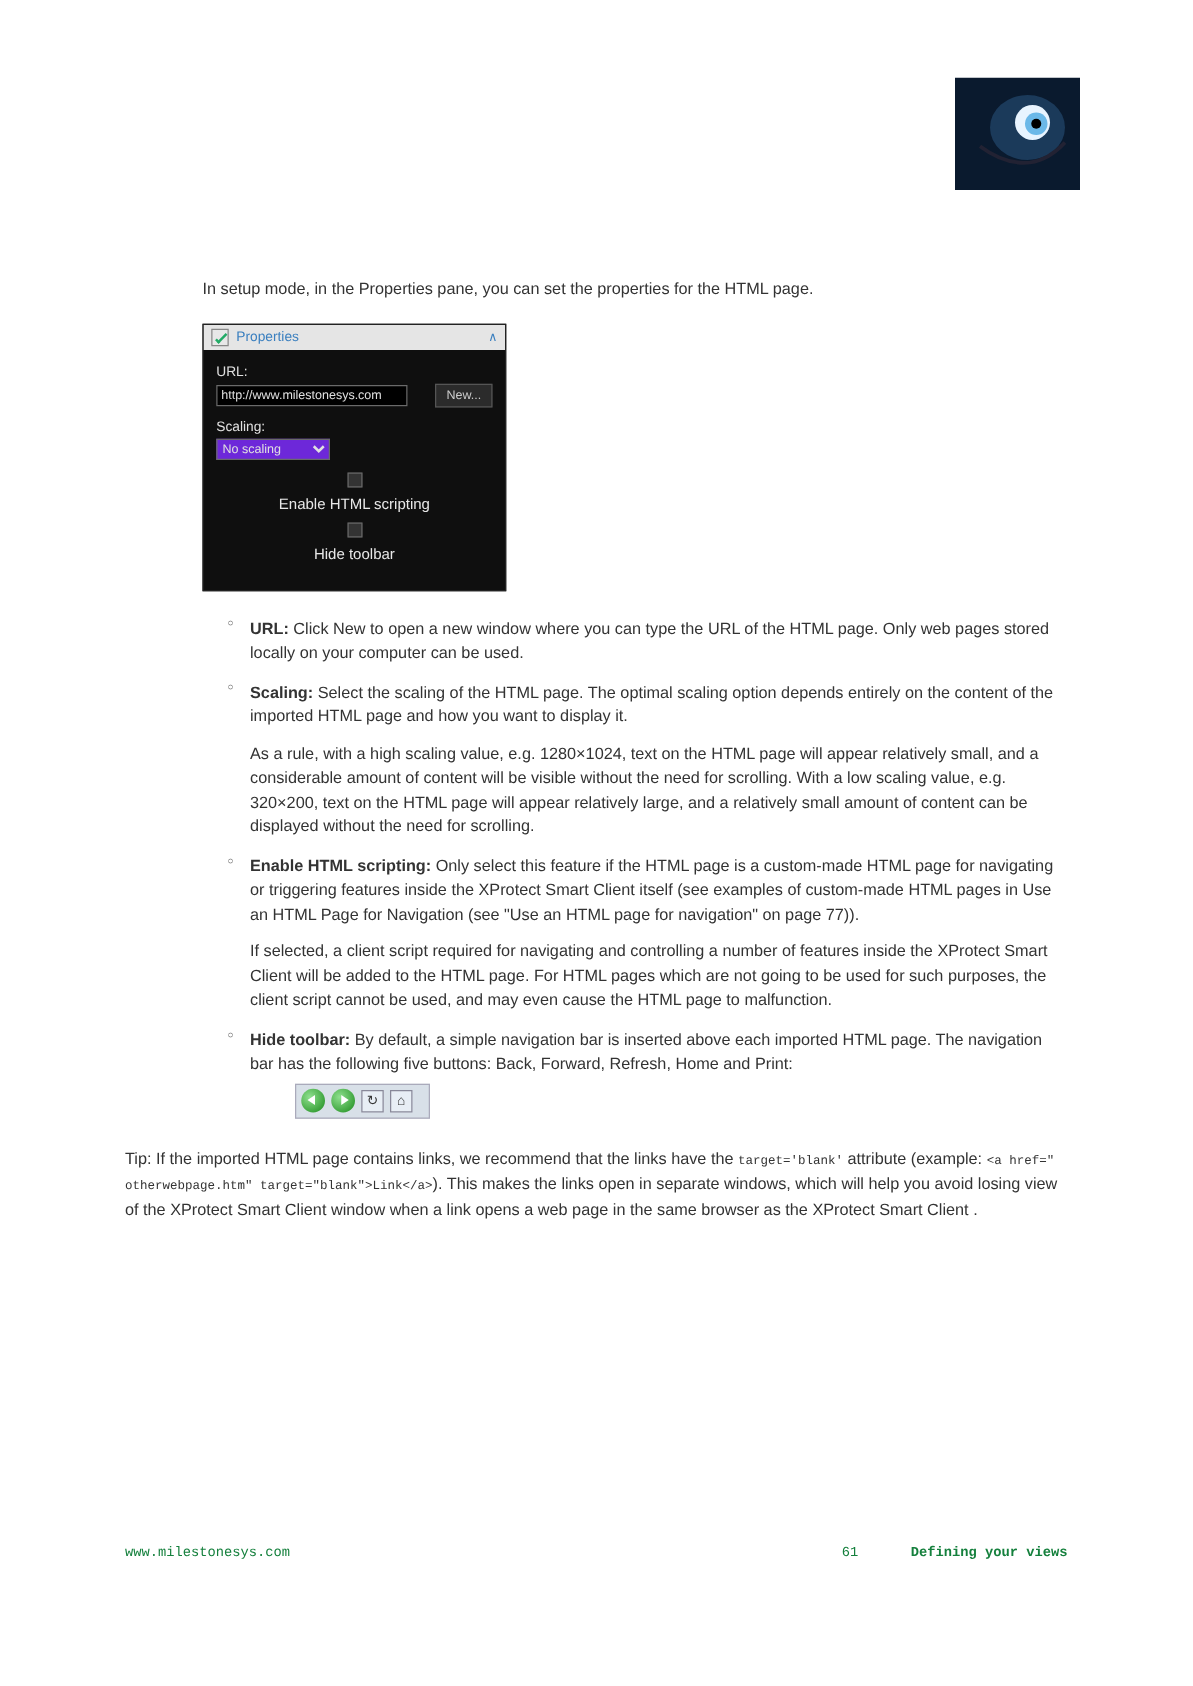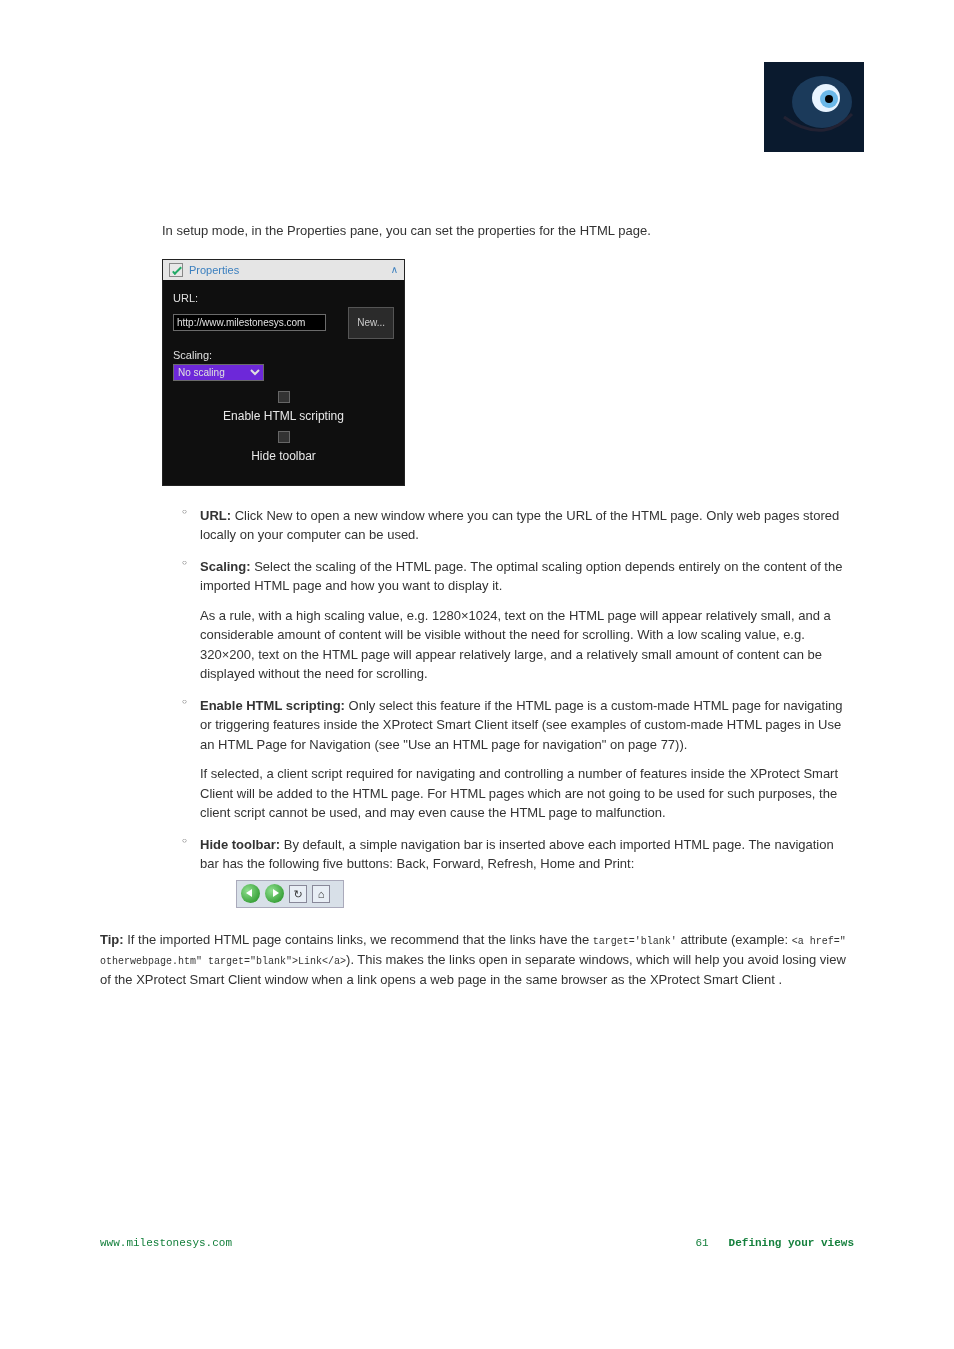--- a/index.html
+++ b/index.html
@@ -80,21 +80,21 @@
     font-size: 10px;
     height: 17px;
     width: 145px;
   }
   .panel-body .newbtn {
     background: #2b2b2b;
     color: #ccc;
     border: 1px solid #555;
     font-size: 10px;
     padding: 0 8px;
-    height: 32px;
+    height: 19px;
     cursor: pointer;
   }
   .panel-body select {
     background: #6d28d9;
     border: 1px solid #6a6a6a;
     color: #e0e0e0;
     font-size: 10px;
     height: 17px;
     width: 91px;
     margin-bottom: 10px;
@@ -142,34 +142,34 @@
   .tb-back { background: radial-gradient(circle at 35% 35%, #8fe08f, #1a8a1a); position: relative;}
   .tb-back::after{content:'';position:absolute;left:5px;top:5px;border-top:4px solid transparent;border-bottom:4px solid transparent;border-right:6px solid #fff;}
   .tb-fwd { background: radial-gradient(circle at 35% 35%, #8fe08f, #1a8a1a); position: relative;}
   .tb-fwd::after{content:'';position:absolute;left:8px;top:5px;border-top:4px solid transparent;border-bottom:4px solid transparent;border-left:6px solid #fff;}
   .tb-sq { width:18px;height:18px;border:1px solid #889;background:#e8eef5;display:flex;align-items:center;justify-content:center;font-size:11px;}
   .tip {
     margin: 22px 0 0 0;
     padding: 0 0 0 0;
     line-height: 1.55;
   }
-  .tip .tip-label { font-weight: bold; }
+  .tip .tip-label { font-weight: normal; }
   code, .mono { font-family: Consolas, "Courier New", monospace; font-size: 10px; }
   .footer {
     position: absolute;
     bottom: 100px;
     left: 100px;
     right: 100px;
     display: flex;
     justify-content: space-between;
     font-size: 11px;
     color: #15803d;
     font-family: Liberation Mono, monospace;
   }
-  .footer .pagerow { display:flex; gap:20px;}
+  .footer .pagerow { display:flex; gap:42px;}
 </style>
 </head>
 <body>
 
 <div class="logo">
   <svg viewBox="0 0 100 90">
     <rect width="100" height="90" fill="#0a1a2e"></rect>
     <ellipse cx="58" cy="40" rx="30" ry="26" fill="#1b3a5a"></ellipse>
     <ellipse cx="62" cy="36" rx="14" ry="14" fill="#e8f4ff"></ellipse>
     <circle cx="65" cy="37" r="9" fill="#6bb8e8"></circle>

